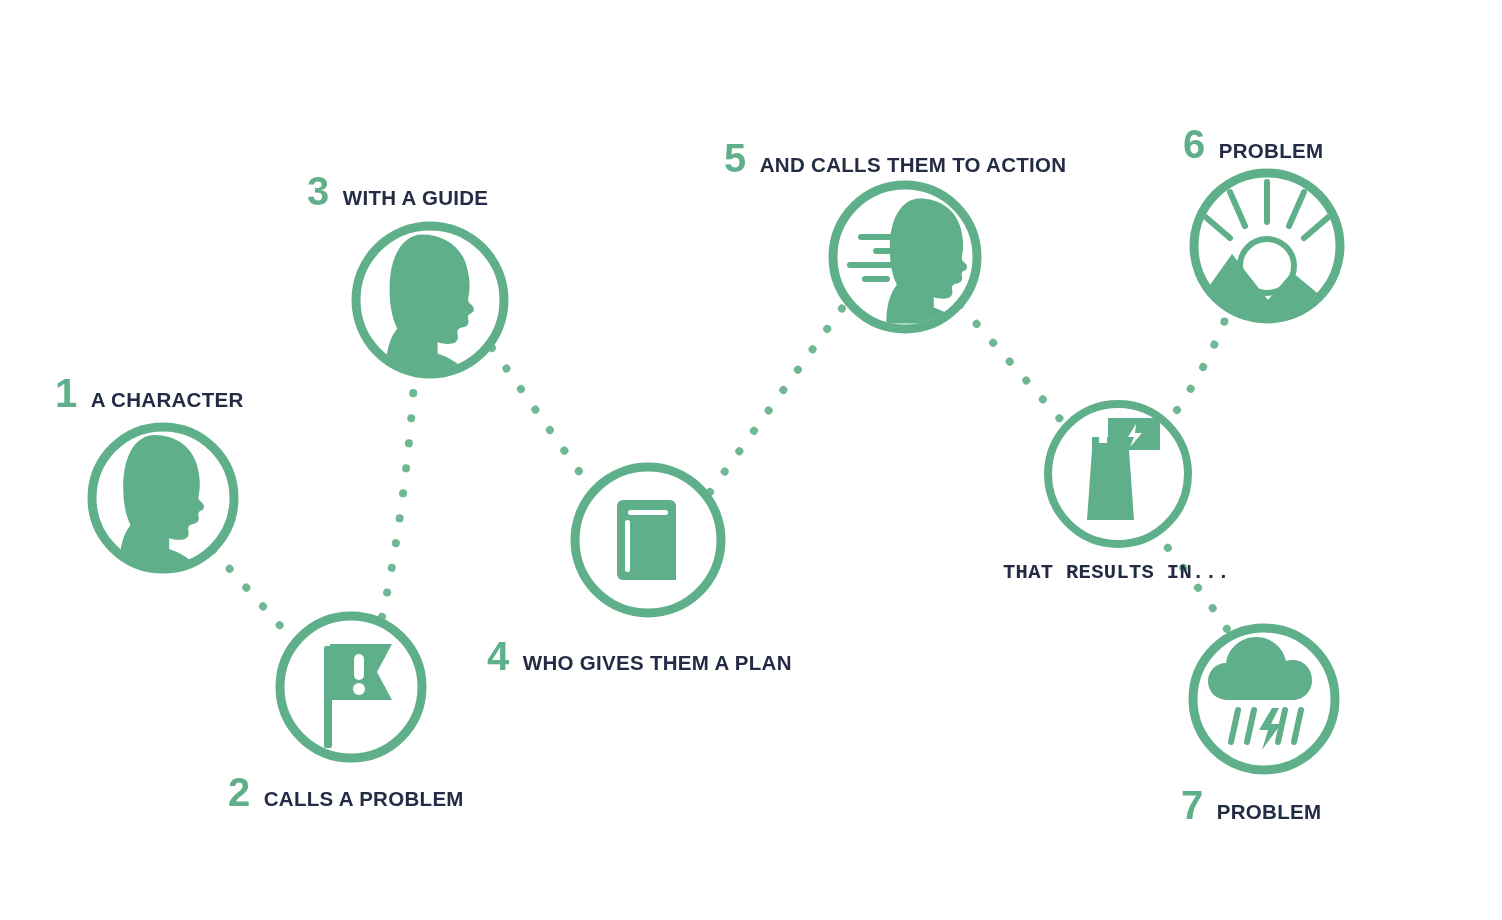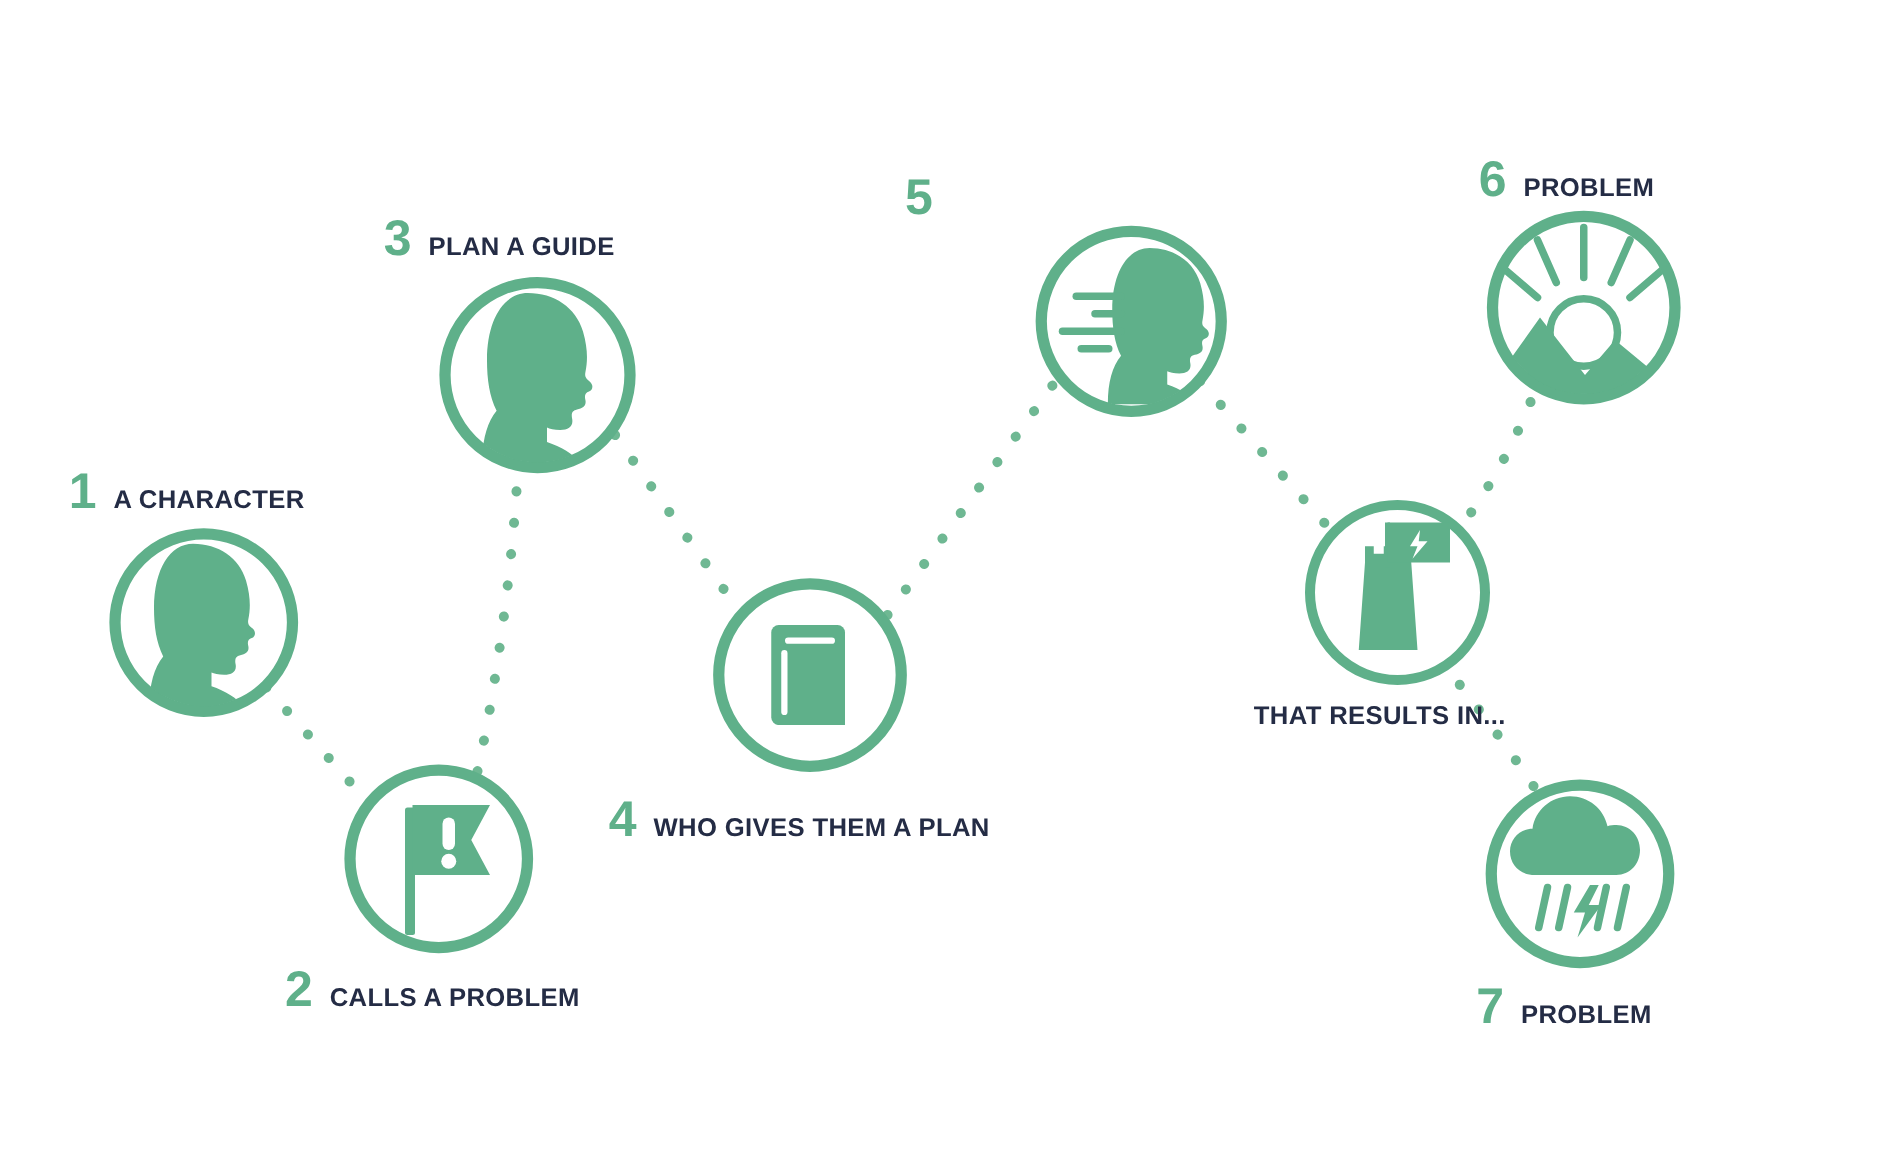--- a/index.html
+++ b/index.html
@@ -194,38 +194,39 @@
     <span class="node-text">A CHARACTER</span>
   </div>
 
   <div class="node-label" style="left:228px; top:772px;">
     <span class="node-num">2</span>
     <span class="node-text">CALLS A PROBLEM</span>
   </div>
 
   <div class="node-label" style="left:307px; top:171px;">
     <span class="node-num">3</span>
-    <span class="node-text">PLAN A GUIDE</span>
+    <span class="node-text">WITH A GUIDE</span>
   </div>
 
   <div class="node-label" style="left:487px; top:636px;">
     <span class="node-num">4</span>
     <span class="node-text">WHO GIVES THEM A PLAN</span>
   </div>
 
   <div class="node-label" style="left:724px; top:138px;">
     <span class="node-num">5</span>
+    <span class="node-text">AND CALLS THEM TO ACTION</span>
   </div>
 
   <div class="node-label" style="left:1183px; top:124px;">
     <span class="node-num">6</span>
     <span class="node-text">PROBLEM</span>
   </div>
 
-  <div class="node-label label-no-num" style="left:1003px; top:563px;">
+  <div class="node-label label-no-num" style="left:1003px; top:563px;font-family:Liberation Mono, monospace;">
 
     <span class="node-text">THAT RESULTS IN...</span>
   </div>
 
   <div class="node-label" style="left:1181px; top:785px;">
     <span class="node-num">7</span>
     <span class="node-text">PROBLEM</span>
   </div>
 
 </div>

